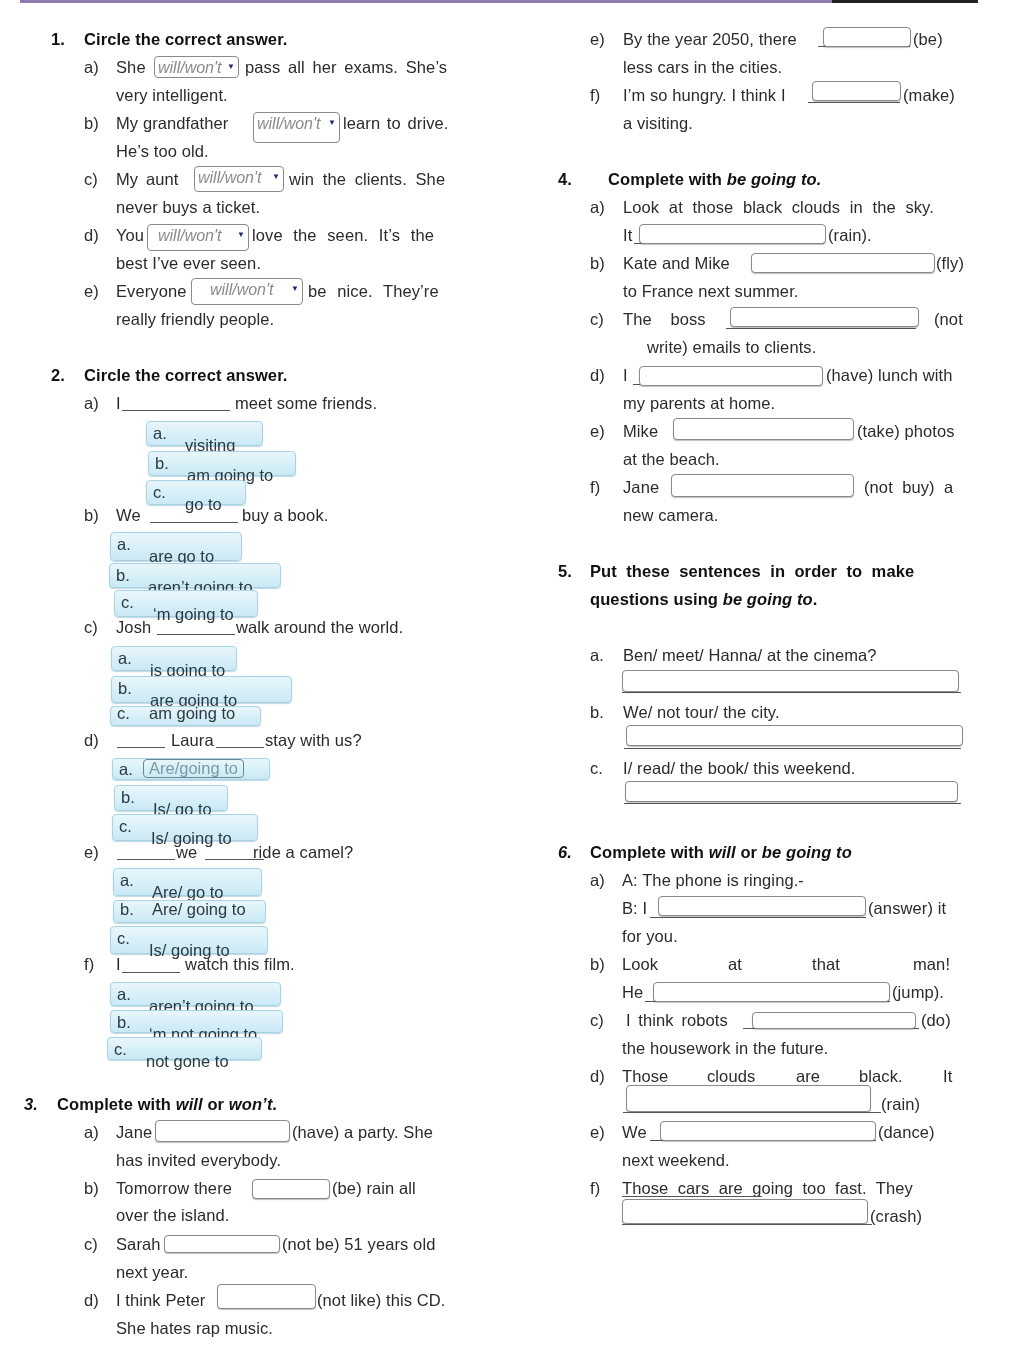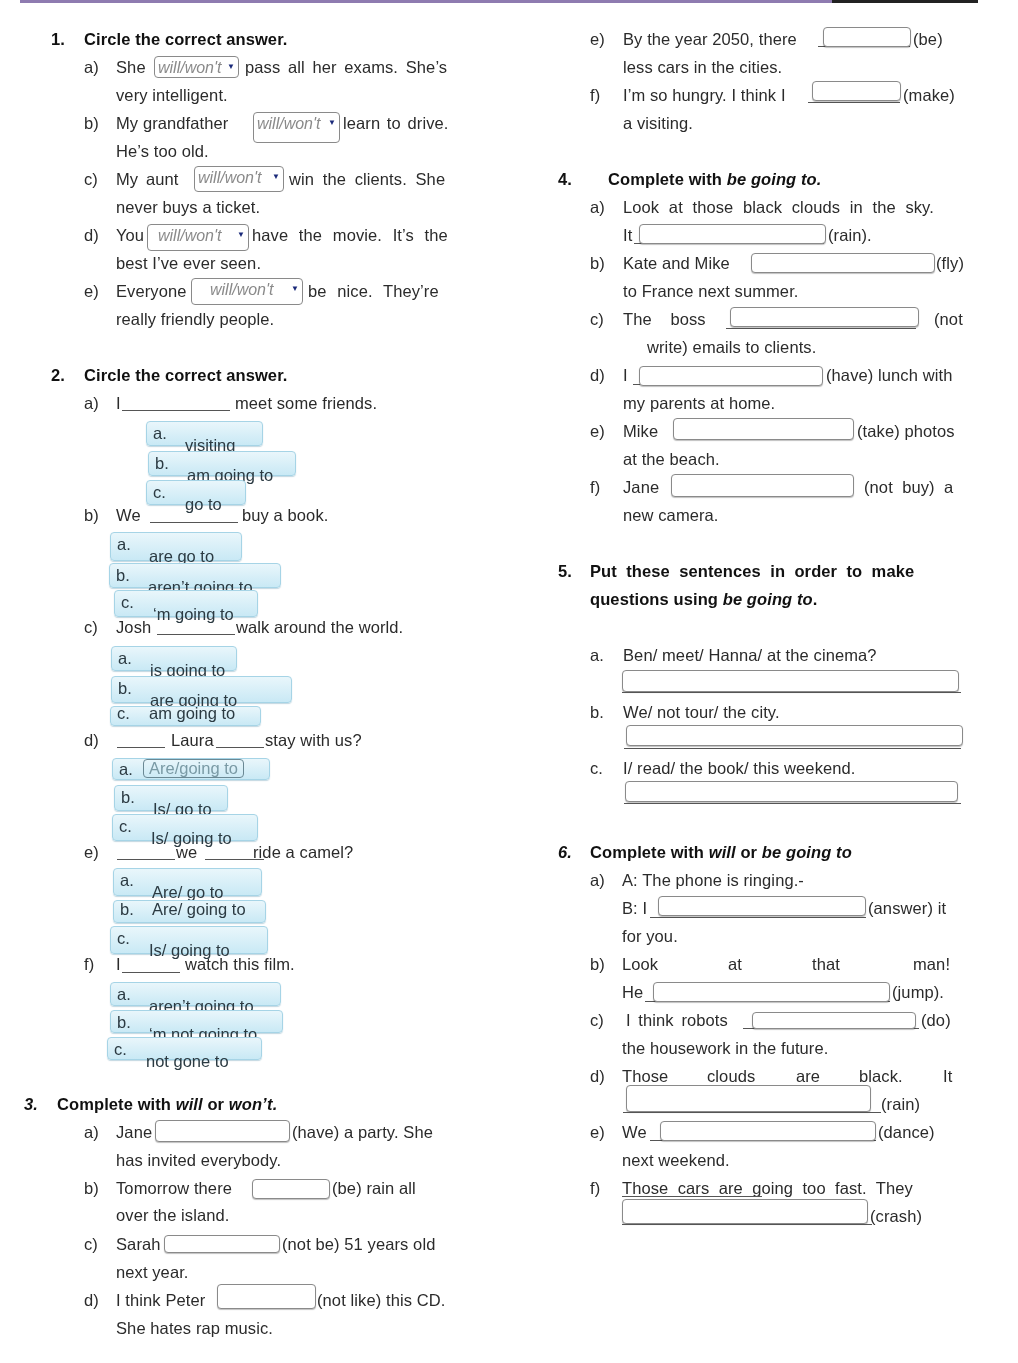--- a/index.html
+++ b/index.html
@@ -64,21 +64,21 @@
 
   <span class="t" style="left:84px;top:169px;">c)</span>
   <span class="t" style="left:116px;top:169px;word-spacing:3px;">My aunt</span>
   <div class="dd" style="left:194px;top:166px;width:90px;height:26px;"><span>will/won't</span><span class="arrow">▼</span></div>
   <span class="t" style="left:289px;top:169px;word-spacing:4px;">win the clients. She</span>
   <span class="t" style="left:116px;top:197px;">never buys a ticket.</span>
 
   <span class="t" style="left:84px;top:225px;">d)</span>
   <span class="t" style="left:116px;top:225px;">You</span>
   <div class="dd" style="left:147px;top:224px;width:102px;height:27px;padding-left:10px;"><span>will/won't</span><span class="arrow">▼</span></div>
-  <span class="t" style="left:252px;top:225px;word-spacing:6px;">have the movie. It’s the</span>
+  <span class="t" style="left:252px;top:225px;word-spacing:6px;">love the seen. It’s the</span>
   <span class="t" style="left:116px;top:253px;">best I’ve ever seen.</span>
 
   <span class="t" style="left:84px;top:281px;">e)</span>
   <span class="t" style="left:116px;top:281px;">Everyone</span>
   <div class="dd" style="left:191px;top:278px;width:112px;height:27px;padding-left:18px;"><span>will/won't</span><span class="arrow">▼</span></div>
   <span class="t" style="left:308px;top:281px;word-spacing:6px;">be  nice.  They’re</span>
   <span class="t" style="left:116px;top:309px;">really friendly people.</span>
 </div>
 
 <div>

